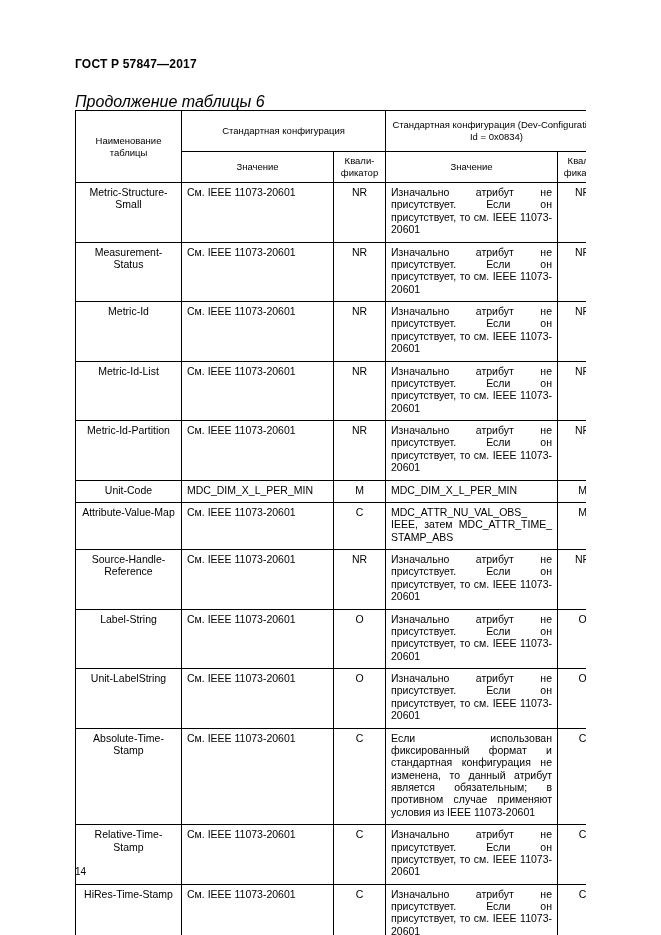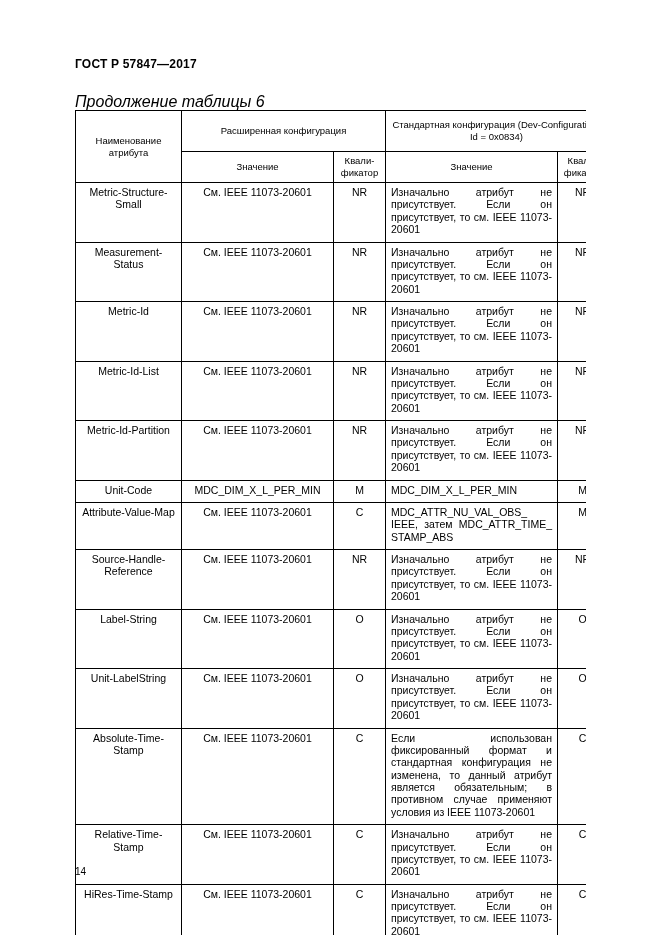--- a/index.html
+++ b/index.html
@@ -53,21 +53,21 @@
   table.attributes thead th {
     text-align: center;
     vertical-align: middle;
     font-size: 9.5px;
     line-height: 1.25;
     padding: 3px 3px;
   }
   table.attributes thead tr.h1 th { height: 34px; }
   table.attributes thead tr.h2 th { height: 24px; }
   td.name-cell      { text-align: center; }
-  td.value-cell     { text-align: center; }
+  td.value-cell     { text-align: left; }
   td.qual-cell      { text-align: center; }
   td.std-value-cell { text-align: justify; }
   .page-number {
     position: absolute;
     left: 75px;
     top: 866px;
     font-size: 10px;
   }
 </style>
 </head>
@@ -82,22 +82,22 @@
   <table class="attributes">
     <colgroup>
       <col style="width:106px">
       <col style="width:152px">
       <col style="width:52px">
       <col style="width:172px">
       <col style="width:50px">
     </colgroup>
     <thead>
       <tr class="h1">
-        <th rowspan="2">Наименование атрибута</th>
-        <th colspan="2">Расширенная конфигурация</th>
+        <th rowspan="2">Наименование таблицы</th>
+        <th colspan="2">Стандартная конфигурация</th>
         <th colspan="2">Стандартная конфигурация (Dev-Configuration-Id = 0x0834)</th>
       </tr>
       <tr class="h2">
         <th>Значение</th>
         <th>Квали-фикатор</th>
         <th>Значение</th>
         <th>Квали-фикатор</th>
       </tr>
     </thead>
     <tbody>

